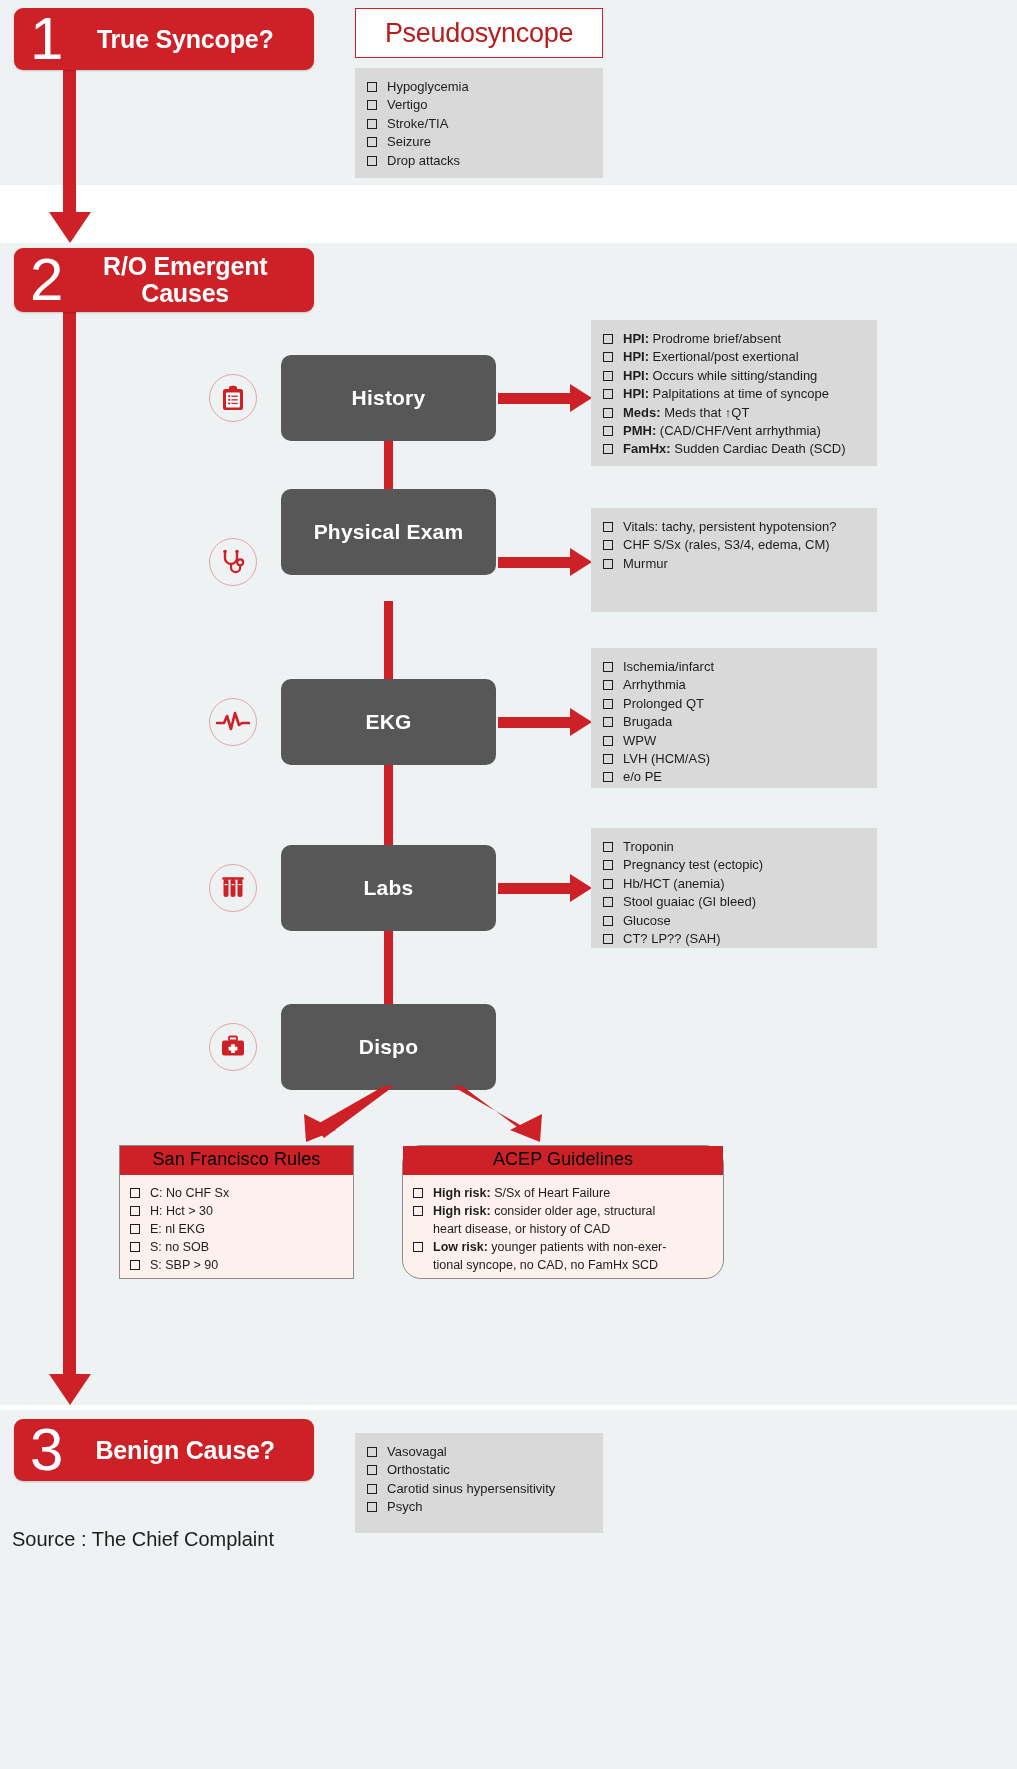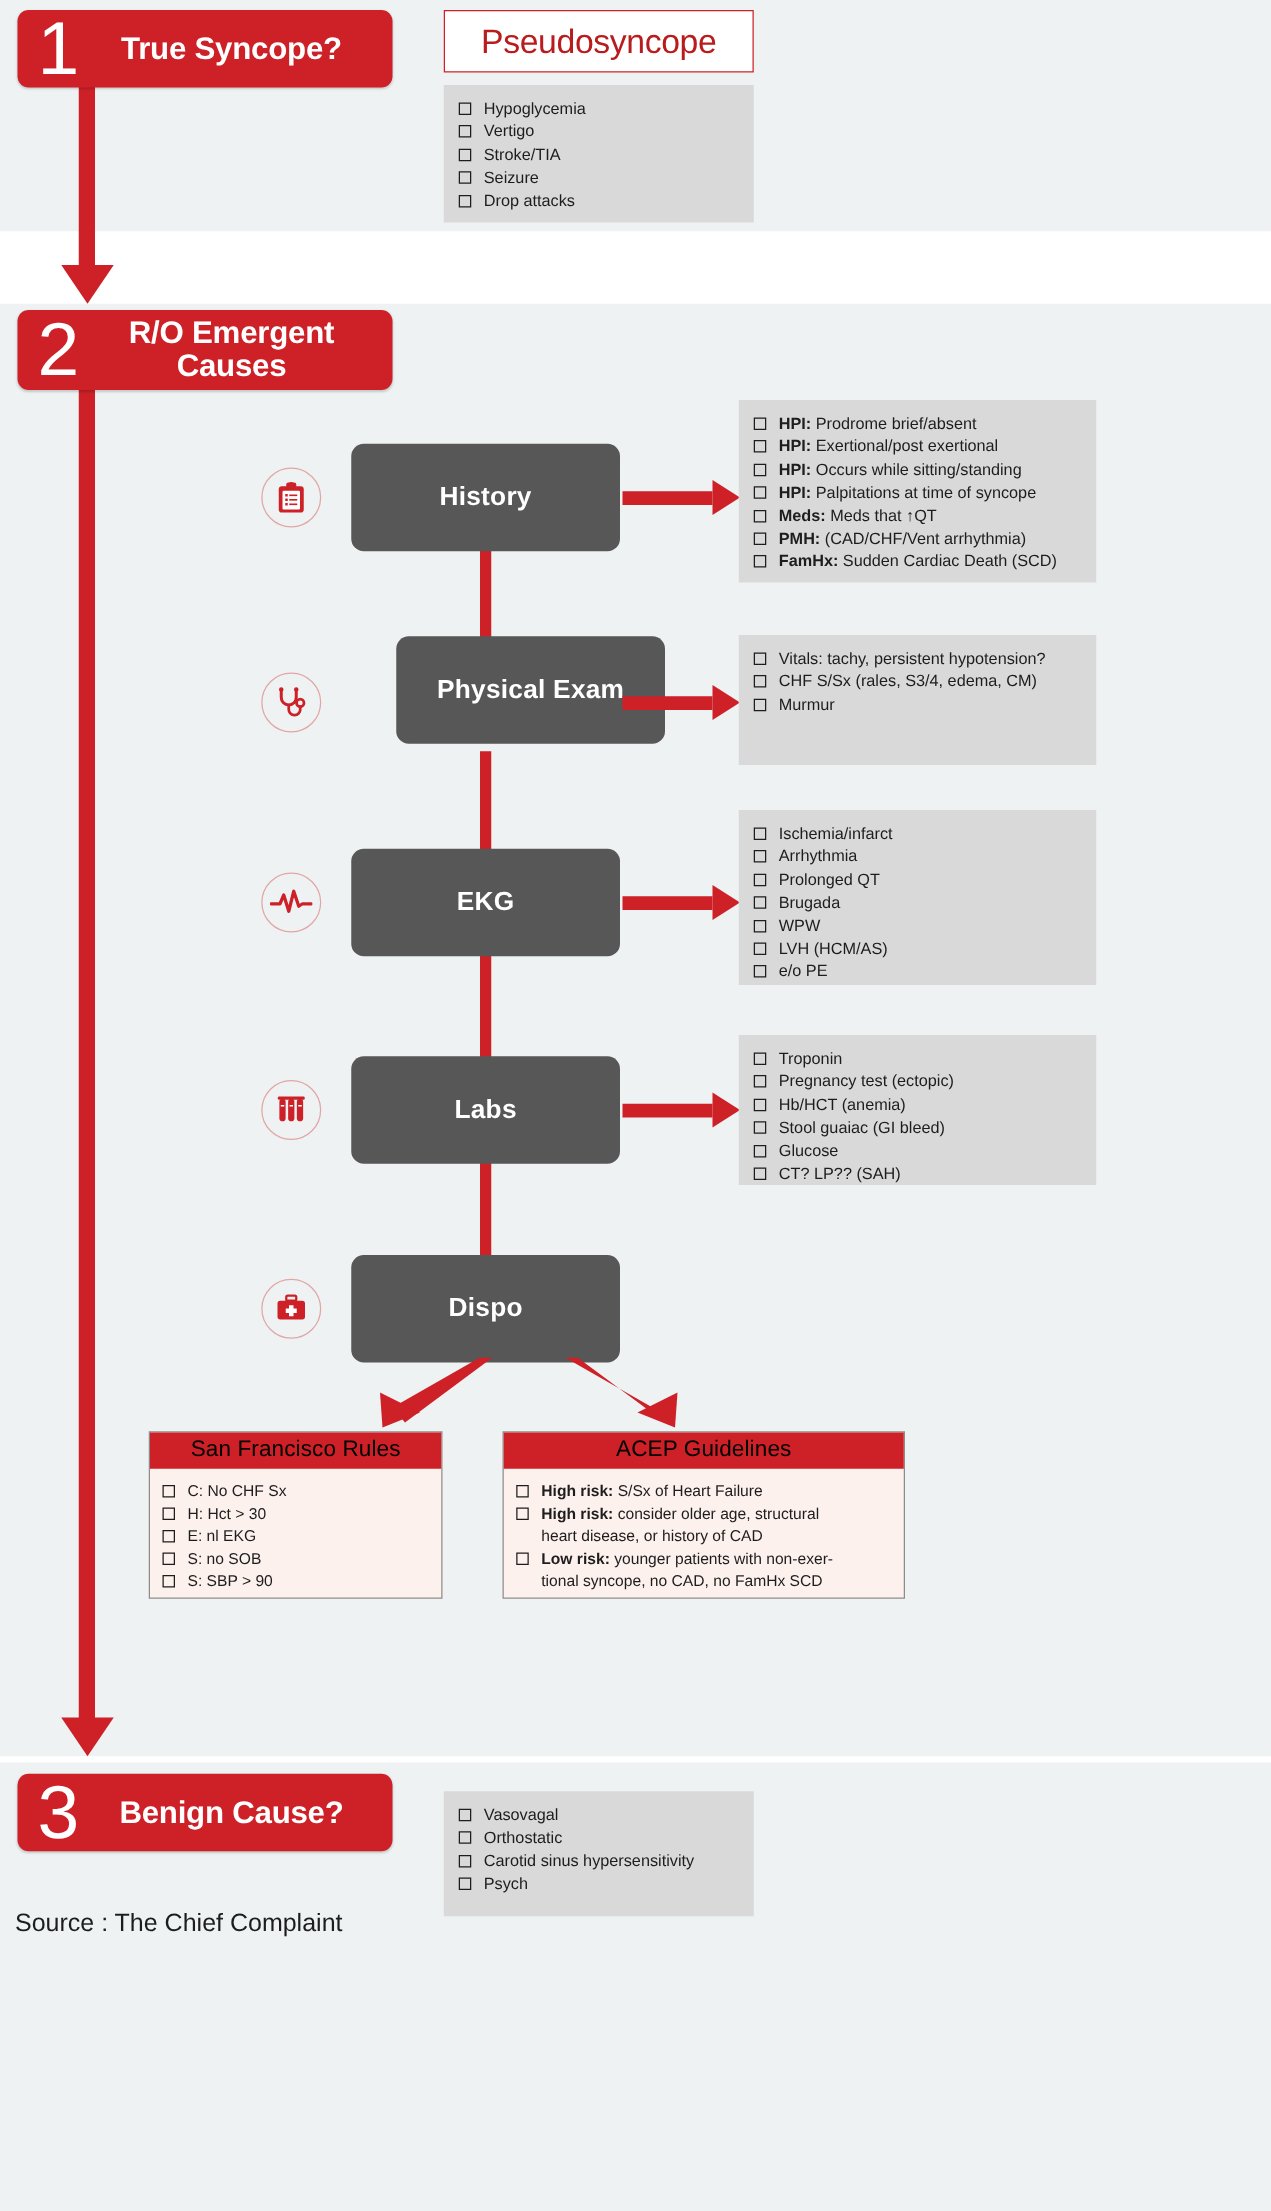--- a/index.html
+++ b/index.html
@@ -136,21 +136,21 @@
     justify-content: center;
     color: #ffffff;
     font-size: 21px;
     font-weight: bold;
     letter-spacing: .2px;
     width: 215px;
     height: 86px;
     left: 281px;
   }
   #box-history { top: 355px; }
-  #box-pe      { top: 509px; margin-left: 36px; }
+  #box-pe      { top: 489px; }
   #box-ekg     { top: 679px; text-align: center; }
   #box-labs    { top: 845px; }
   #box-dispo   { top: 1004px; }
 
   
   .box-link {
     position: absolute;
     left: 384px;
     width: 9px;
     background: #cd2027;
@@ -211,21 +211,21 @@
     background: #cd2027;
     color: #000000;
     text-align: center;
     font-size: 18px;
     padding: 3px 0 5px 0;
     letter-spacing: .1px;
   }
   .rulebox-bd { padding: 9px 10px 10px 10px; }
   .rulebox-bd .chk-row { font-size: 12.5px; line-height: 18px; }
   #box-sfrules { left: 119px; top: 1145px; width: 235px; height: 134px; }
-  #box-acep    { left: 402px; top: 1145px; width: 322px; height: 134px; }
+  #box-acep    { left: 402px; top: 1145px; width: 322px; height: 134px; border-radius: 19px; }
 
   #source-note {
     position: absolute;
     left: 12px; top: 1528px;
     font-size: 20px;
     color: #1d1d1d;
   }
 </style>
 </head>
 <body>

